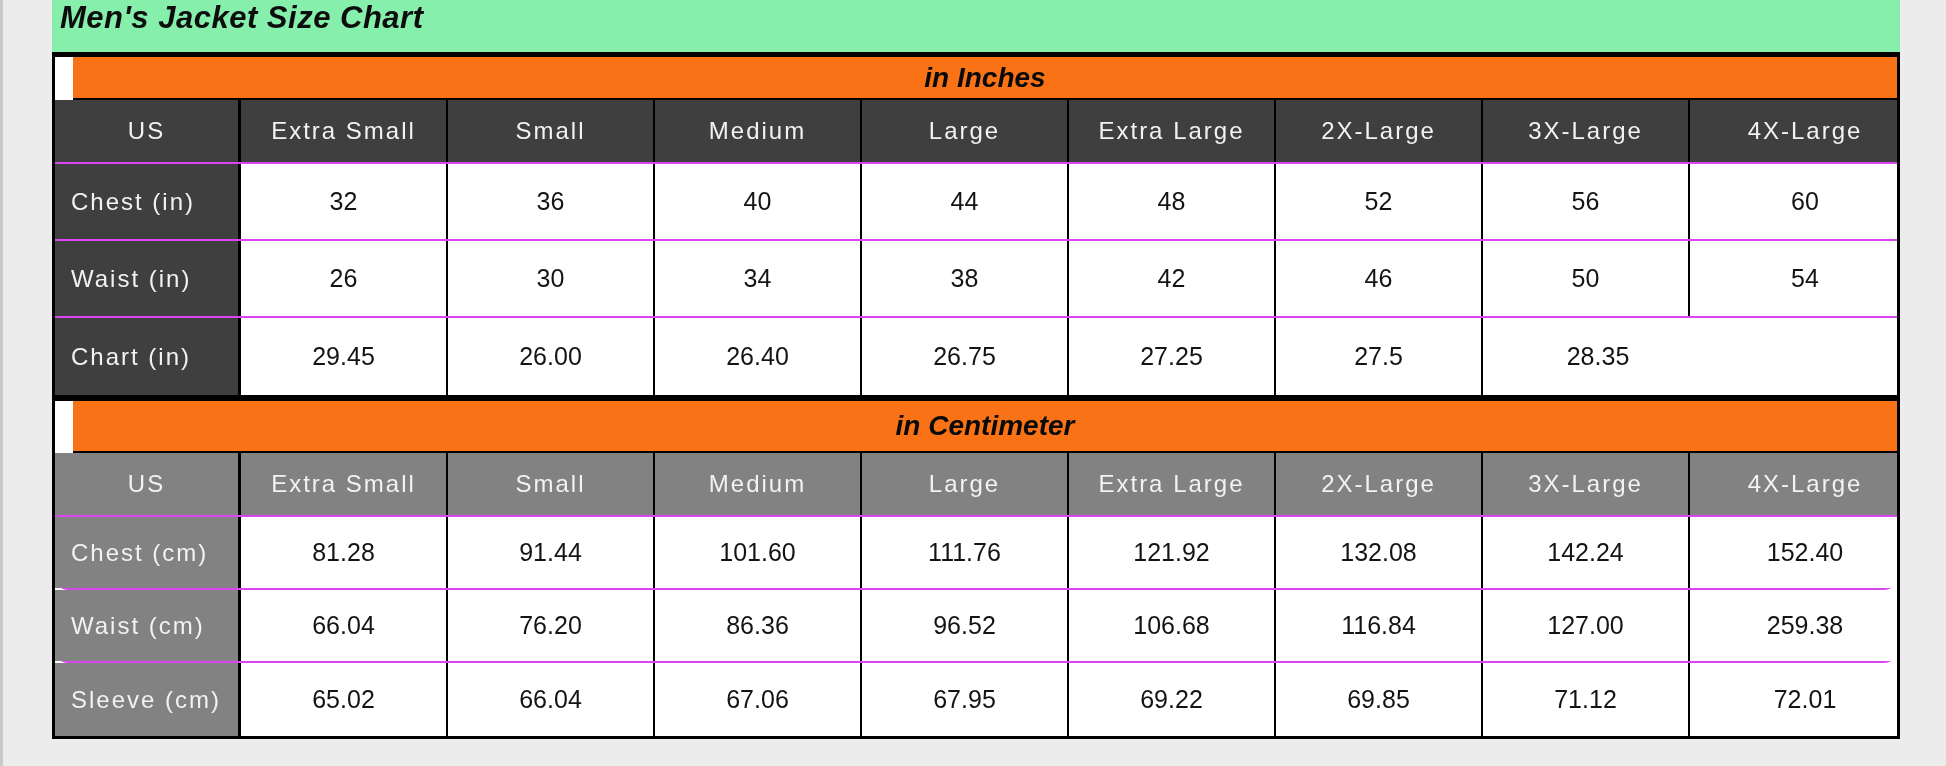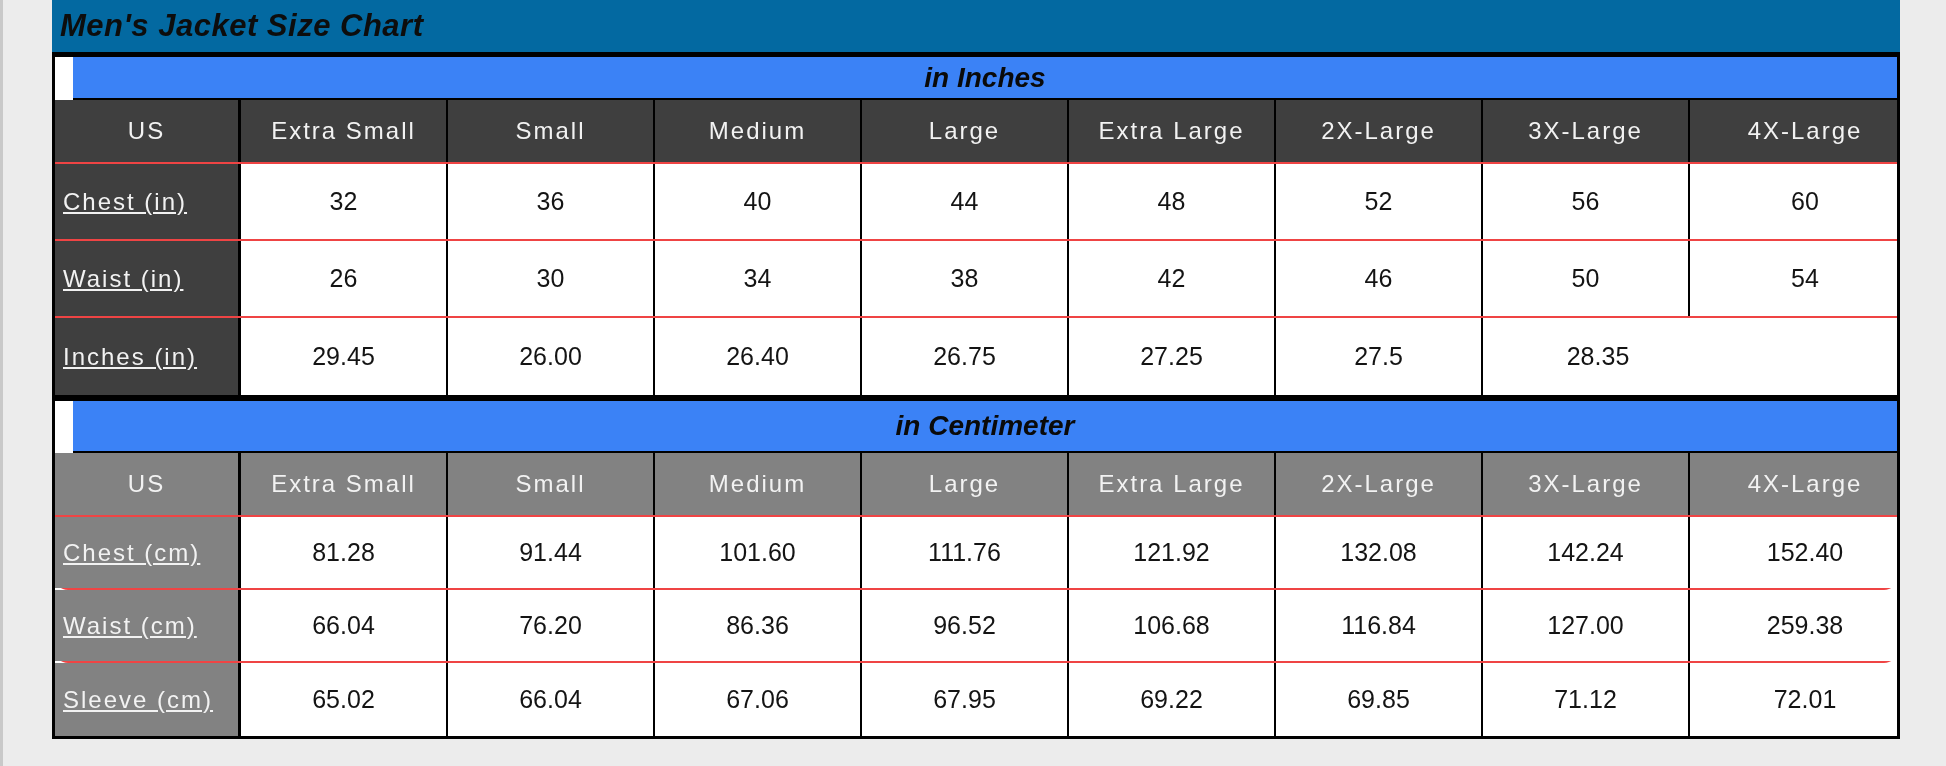--- a/index.html
+++ b/index.html
@@ -11,52 +11,52 @@
     overflow: hidden;
   }
   .left-edge {
     position: absolute; left: 0; top: 0; width: 3px; height: 766px;
     background: #c9c9c9;
   }
   .sheet {
     position: absolute; left: 52px; top: 0; width: 1848px;
   }
   .title-block {
-    background: #0369a1;
+    background: #86efac;
     height: 57px;
     border-bottom: 5px solid #000;
-    display: flex; align-items: center;
+    display: flex; 
     padding-left: 8px;
   }
   .title {
     font-size: 31px;
     font-weight: bold;
     font-style: italic;
     color: #0d0d0d;
     letter-spacing: 0.5px;
   }
   .table-outer {
     border-left: 3px solid #000;
     border-right: 3px solid #000;
     border-bottom: 3px solid #000;
     background: #fff;
   }
   .section-banner {
-    background: #3b82f6;
+    background: #f97316;
     height: 43px;
     display: flex; align-items: center; justify-content: center;
     font-size: 28px; font-weight: bold; font-style: italic; color: #0a0a0a;
     border-bottom: 2px solid #000;
     margin-left: 18px;
   }
   .section-banner.cm { height: 52px; }
   .row {
     display: grid;
     grid-template-columns: 186px repeat(8, 1fr);
-    border-bottom: 2px solid #ef4444;
+    border-bottom: 2px solid #d946ef;
   }
   .row:last-child { border-bottom: 0; }
   .header-row { height: 64px; }
   .data-row { height: 77px; }
   .cm .data-row, .data-row.cm { height: 73px; border-radius: 13px; }
   .cell {
     display: flex; align-items: center; justify-content: center;
     border-right: 2px solid #000;
     font-size: 25px;
     color: #141414;
@@ -65,21 +65,21 @@
   }
   .cell:last-child { border-right: 0; padding-left: 23px; }
   .label-cell { border-right: 3px solid #000; }
   .header-cell, .row-label {
     color: #f2f2f2;
     letter-spacing: 2px;
     font-size: 24px;
   }
   .dark .header-cell, .dark .row-label { background: #3f3f3f; }
   .medium .header-cell, .medium .row-label { background: #828282; }
-  .row-label { justify-content: flex-start; padding-left: 8px; text-decoration: underline; }
+  .row-label { justify-content: flex-start; padding-left: 16px; }
   .divider {
     height: 2px;
     background: #ffffff;
     border-top: 4px solid #000;
     border-bottom: 2px solid #000;
   }
 </style>
 </head>
 <body>
 
@@ -119,21 +119,21 @@
           <div class="cell value-cell">26</div>
           <div class="cell value-cell">30</div>
           <div class="cell value-cell">34</div>
           <div class="cell value-cell">38</div>
           <div class="cell value-cell">42</div>
           <div class="cell value-cell">46</div>
           <div class="cell value-cell">50</div>
           <div class="cell value-cell">54</div>
         </div>
         <div class="row data-row">
-          <div class="cell row-label label-cell">Inches (in)</div>
+          <div class="cell row-label label-cell">Chart (in)</div>
           <div class="cell value-cell">29.45</div>
           <div class="cell value-cell">26.00</div>
           <div class="cell value-cell">26.40</div>
           <div class="cell value-cell">26.75</div>
           <div class="cell value-cell">27.25</div>
           <div class="cell value-cell">27.5</div>
           <div class="cell value-cell">28.35</div>
         </div>
       </div>
       <div class="divider"></div>

